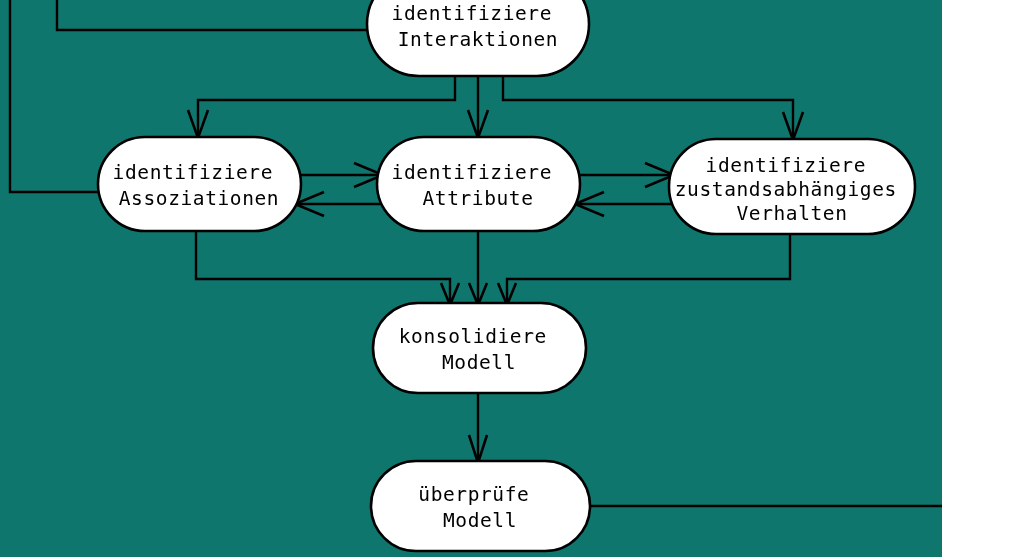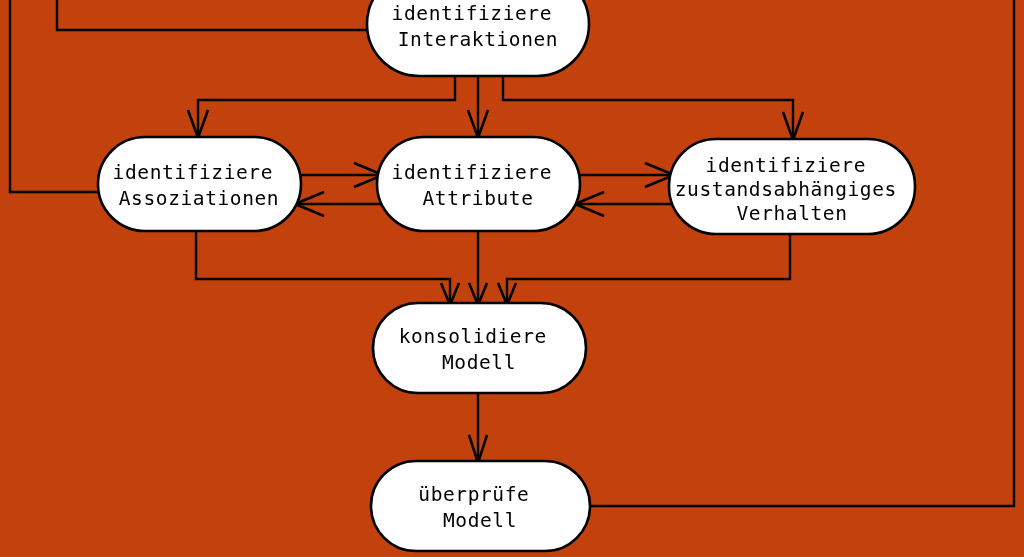--- a/index.html
+++ b/index.html
@@ -6,23 +6,23 @@
   html, body {
     margin: 0;
     padding: 0;
     background: #ffffff;
   }
   body {
     font-family: "DejaVu Sans Mono", "Liberation Mono", monospace;
   }
   #diagram-root {
     position: relative;
-    width: 1024px;
+    width: 942px;
     height: 557px;
-    background: #c2410c;
+    background: #0f766e;
     overflow: hidden;
   }
   #flow-svg {
     display: block;
     width: 1024px;
     height: 557px;
   }
   .node-shape {
     fill: #ffffff;
     stroke: #000000;

